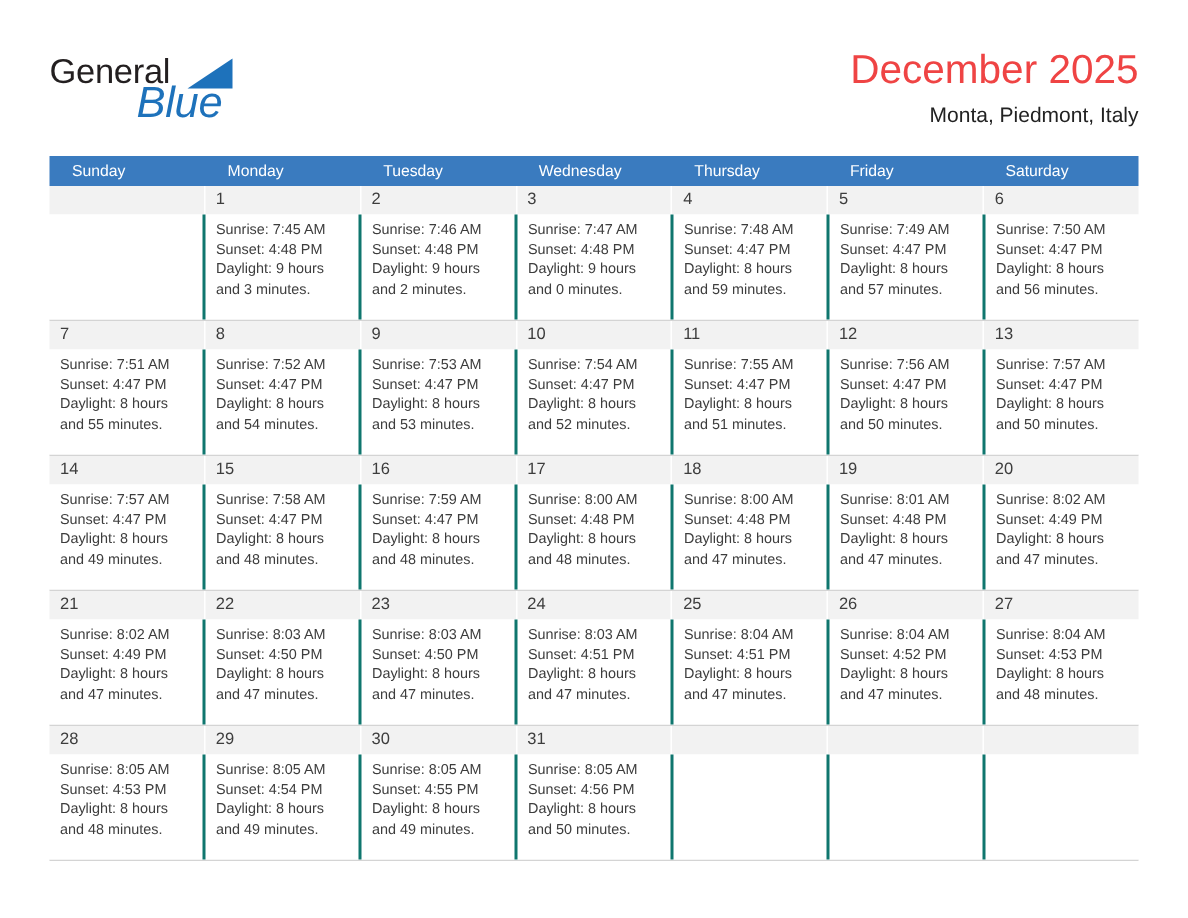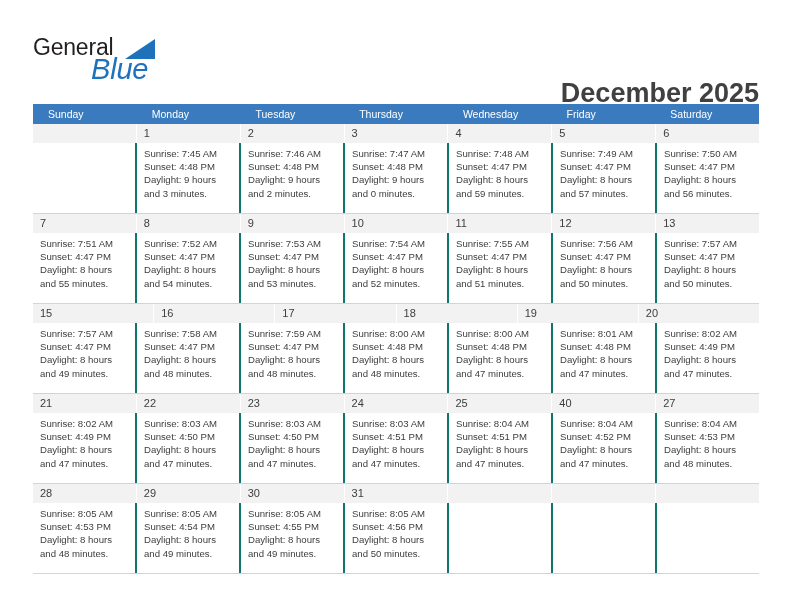--- a/index.html
+++ b/index.html
@@ -62,25 +62,24 @@
     border-bottom: 20px solid #1e72bb;
   }
   .title-block {
     position: absolute;
     right: 0;
     top: 0;
     text-align: right;
   }
   .cal-title {
     font-size: 27px;
-    color: #404040;
+    color: #ef4444;
     line-height: 33px;
-    font-weight: bold;
+    font-weight: normal;
     white-space: nowrap;
-    margin-top: 47px;
   }
   .cal-subtitle {
     font-size: 14px;
     color: #222222;
     line-height: 20px;
     margin-top: 3px;
     white-space: nowrap;
   }
 
   
@@ -160,22 +159,22 @@
       <div class="cal-title">December 2025</div>
       <div class="cal-subtitle">Monta, Piedmont, Italy</div>
     </div>
   </div>
 
   <div class="calendar">
     <div class="weekday-row">
       <div class="weekday">Sunday</div>
       <div class="weekday">Monday</div>
       <div class="weekday">Tuesday</div>
+      <div class="weekday">Wednesday</div>
       <div class="weekday">Thursday</div>
-      <div class="weekday">Wednesday</div>
       <div class="weekday">Friday</div>
       <div class="weekday">Saturday</div>
     </div>
 
     <div class="week">
       <div class="week-daynums">
         <div class="daynum-cell"></div>
         <div class="daynum-cell">1</div>
         <div class="daynum-cell">2</div>
         <div class="daynum-cell">3</div>
@@ -280,20 +279,21 @@
           <div class="info-line">Sunrise: 7:57 AM</div>
           <div class="info-line">Sunset: 4:47 PM</div>
           <div class="info-line">Daylight: 8 hours</div>
           <div class="info-line">and 50 minutes.</div>
         </div>
       </div>
     </div>
 
     <div class="week">
       <div class="week-daynums">
+        <div class="daynum-cell">14</div>
         <div class="daynum-cell">15</div>
         <div class="daynum-cell">16</div>
         <div class="daynum-cell">17</div>
         <div class="daynum-cell">18</div>
         <div class="daynum-cell">19</div>
         <div class="daynum-cell">20</div>
       </div>
       <div class="week-body">
         <div class="info-cell">
           <div class="info-line">Sunrise: 7:57 AM</div>
@@ -340,21 +340,21 @@
       </div>
     </div>
 
     <div class="week">
       <div class="week-daynums">
         <div class="daynum-cell">21</div>
         <div class="daynum-cell">22</div>
         <div class="daynum-cell">23</div>
         <div class="daynum-cell">24</div>
         <div class="daynum-cell">25</div>
-        <div class="daynum-cell">40</div>
+        <div class="daynum-cell">26</div>
         <div class="daynum-cell">27</div>
       </div>
       <div class="week-body">
         <div class="info-cell">
           <div class="info-line">Sunrise: 8:02 AM</div>
           <div class="info-line">Sunset: 4:49 PM</div>
           <div class="info-line">Daylight: 8 hours</div>
           <div class="info-line">and 47 minutes.</div>
         </div>
         <div class="info-cell">

